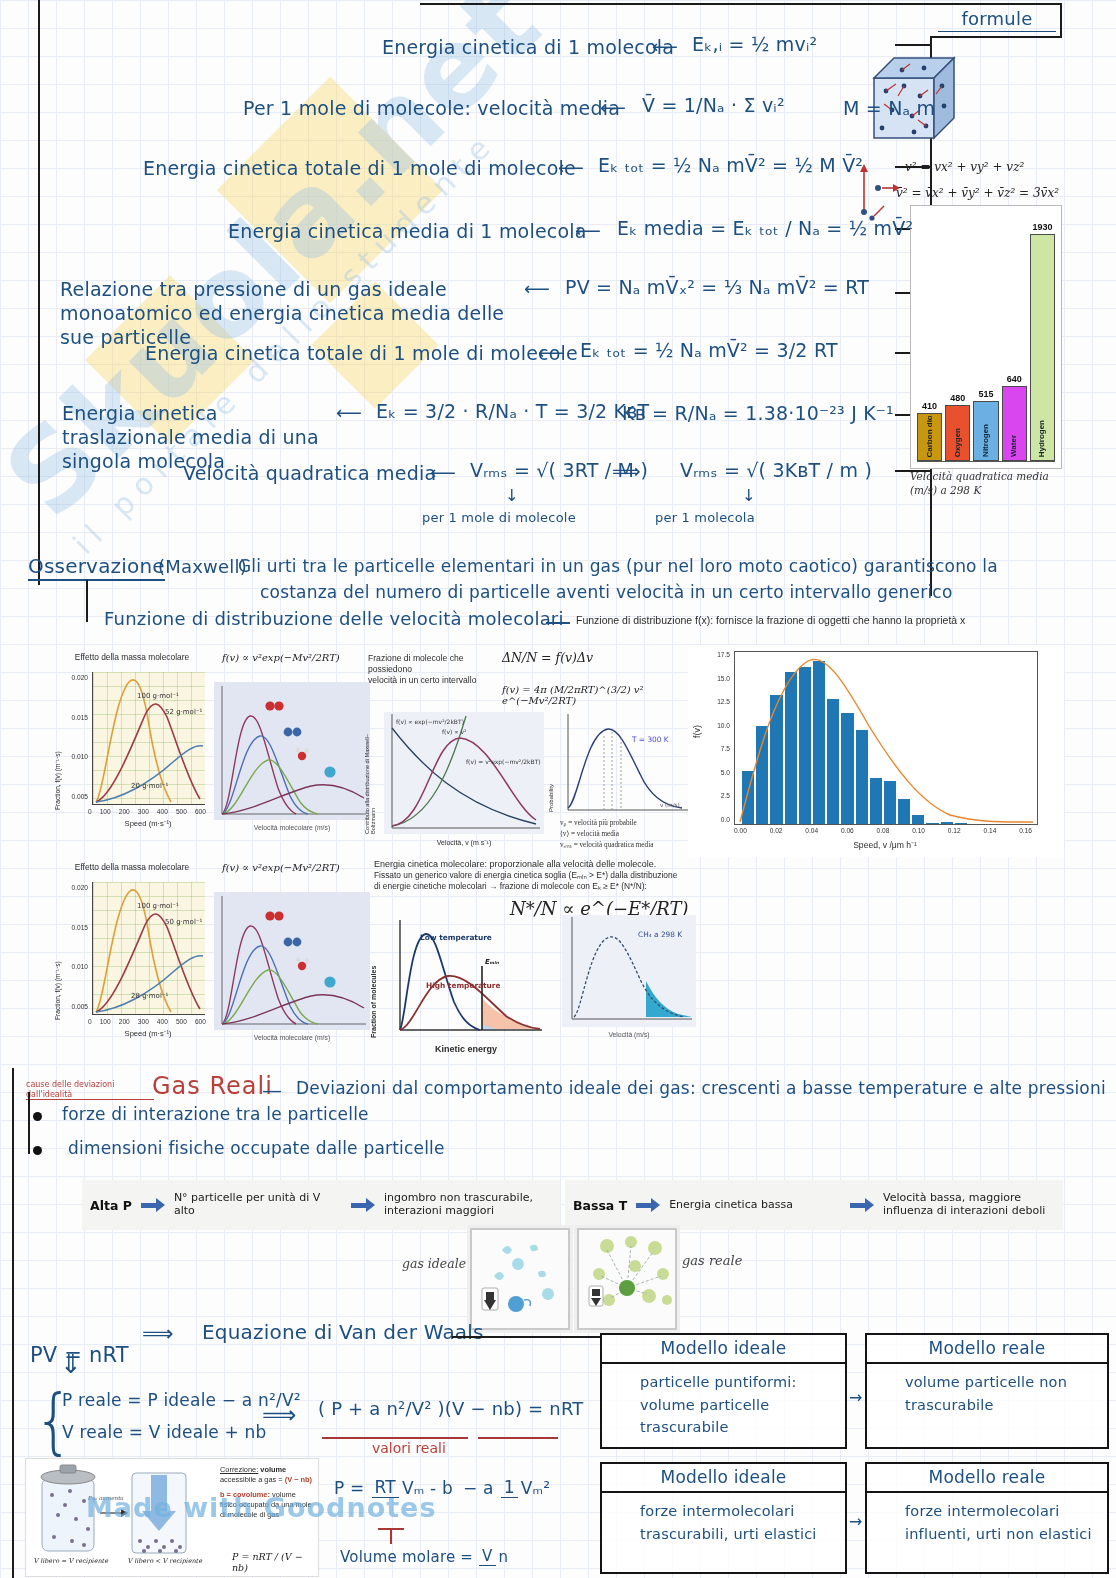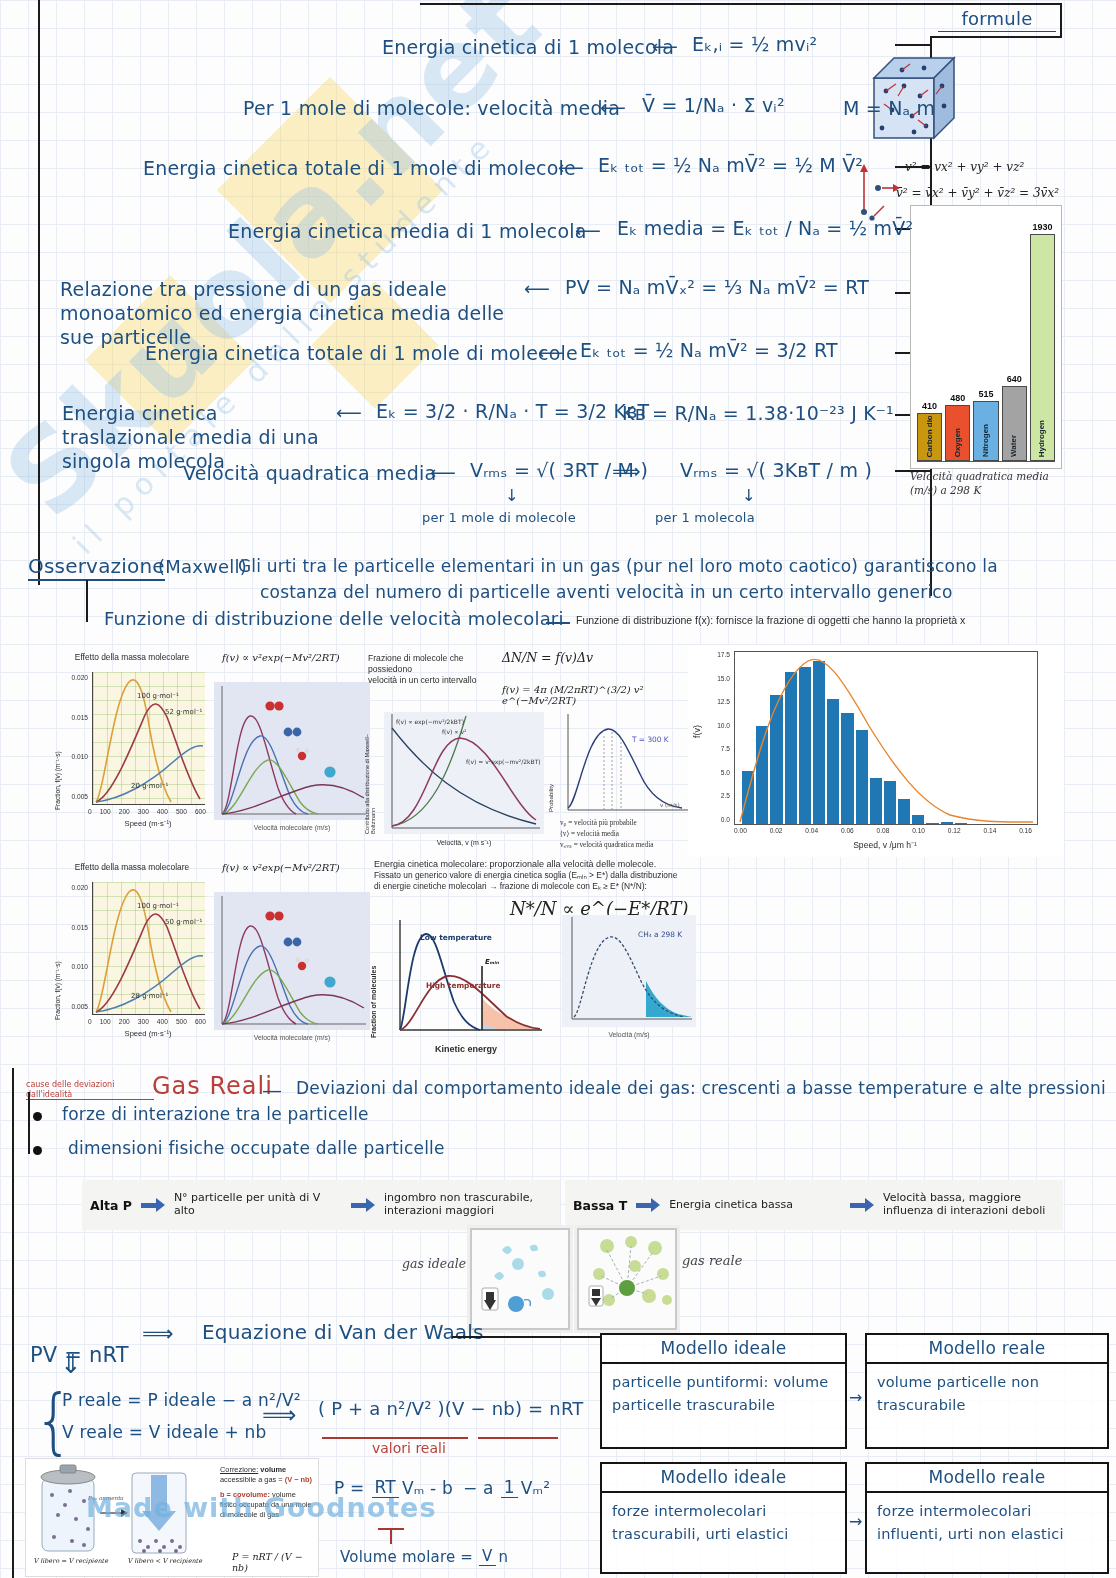--- a/index.html
+++ b/index.html
@@ -45,21 +45,21 @@
   .hbar{flex:1;background:#1f77b4;}
   .flow-band{background:#f4f4f2;display:flex;align-items:center;gap:9px;padding:0 8px;box-sizing:border-box;}
   .flow-band .tag{font-weight:bold;font-size:12.5px;color:#111;white-space:nowrap;}
   .flow-band .step{font-size:11px;color:#222;line-height:1.15;}
   .barrow{display:inline-flex;align-items:center;flex:none;}
   .barrow .shaft{display:block;width:15px;height:5px;background:#3a66b0;}
   .barrow .head{display:block;width:0;height:0;border-left:9px solid #3a66b0;border-top:7px solid transparent;border-bottom:7px solid transparent;}
   .gasbox{border:2px solid #c9c9c9;background:#fbfbfb;box-shadow:0 0 0 3px #efefef;}
   .mtable{border:2.2px solid #141414;background:rgba(255,255,255,.85);}
   .mtable .hdr{border-bottom:2.2px solid #141414;text-align:center;font-size:17px;padding:3px 0;}
-  .mtable .bod{font-size:14.5px;padding:7px 10px;line-height:1.55;}
+  .mtable .bod{font-size:14.5px;padding:7px 10px;line-height:1.55;margin-left:28px;}
   .note-lines{font-size:7.2px;color:#333;line-height:1.5;font-family:"Liberation Serif",serif;}
 </style>
 </head>
 <body>
 
 <div class="page">
 
   <div class="diamond" style="left:250px;top:110px;width:160px;height:160px;"></div>
   <div class="diamond" style="left:110px;top:300px;width:120px;height:120px;"></div>
   <div class="diamond" style="left:330px;top:300px;width:90px;height:90px;"></div>
@@ -135,21 +135,21 @@
           <span class="rmslab">Carbon dioxide</span>
         </div>
         <div class="rmsbar" style="height: 24%; background: rgb(232, 80, 46);">
           <span class="rmsval">480</span>
           <span class="rmslab">Oxygen</span>
         </div>
         <div class="rmsbar" style="height: 25.75%; background: rgb(106, 176, 227);">
           <span class="rmsval">515</span>
           <span class="rmslab">Nitrogen</span>
         </div>
-        <div class="rmsbar" style="height: 32%; background: #a3a3a3; text-align: center;">
+        <div class="rmsbar" style="height: 32%; background: #d946ef; text-align: center;">
           <span class="rmsval">640</span>
           <span class="rmslab">Water</span>
         </div>
         <div class="rmsbar" style="height: 96.5%; background: rgb(205, 230, 163);">
           <span class="rmsval">1930</span>
           <span class="rmslab">Hydrogen</span>
         </div>
       </div>
   </div>
   <div class="abs serif" style="left:910px;top:470px;width:150px;font-size:10.5px;line-height:1.3;color:#333;">Velocità quadratica media (m/s) a 298 K</div>

